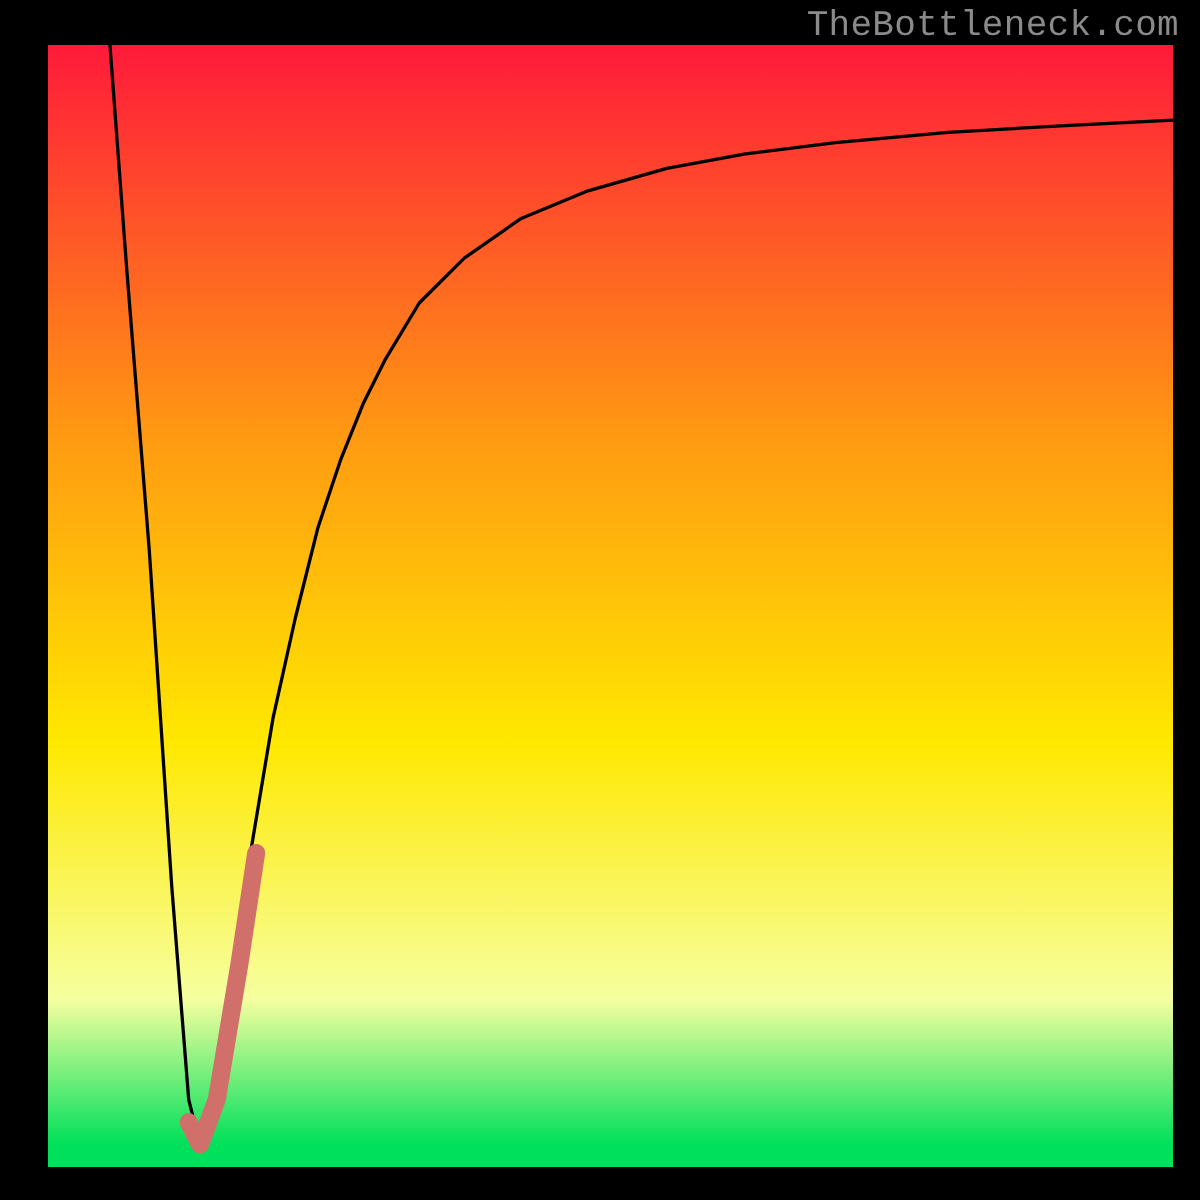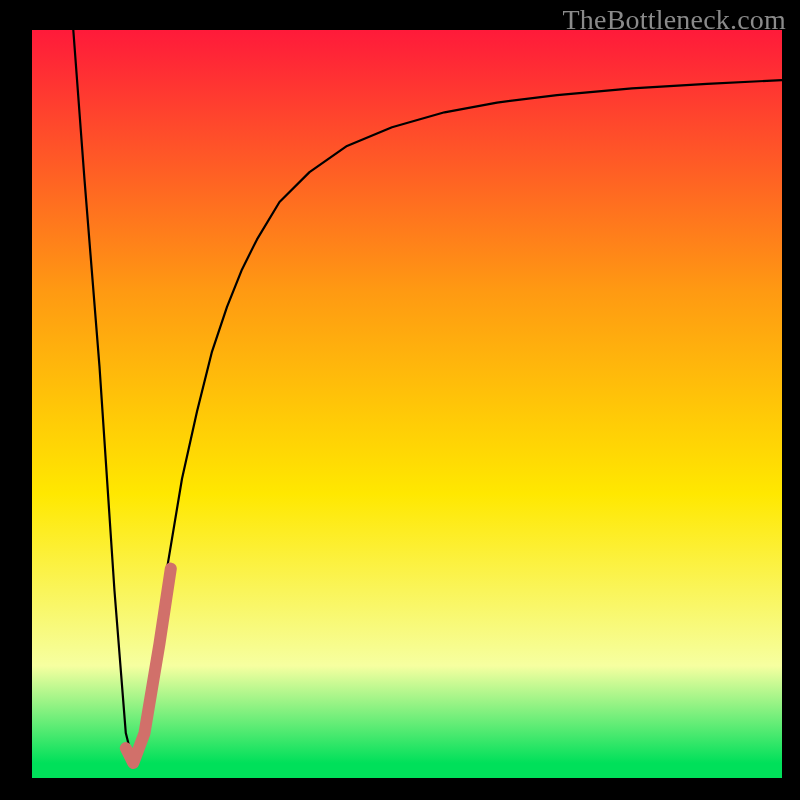--- a/index.html
+++ b/index.html
@@ -14,22 +14,22 @@
     position: absolute;
     top: 0;
     left: 0;
     width: 800px;
     height: 800px;
   }
   .watermark {
     position: absolute;
     top: 4px;
     right: 14px;
-    font-family: Liberation Serif, serif;
-    font-size: 28px;
+    font-family: Liberation Mono, monospace;
+    font-size: 24px;
     font-weight: 400;
     color: #8a8a8a;
     letter-spacing: 0.2px;
     text-align: right;
   }
   svg {
     position: absolute;
     top: 0;
     left: 0;
   }

